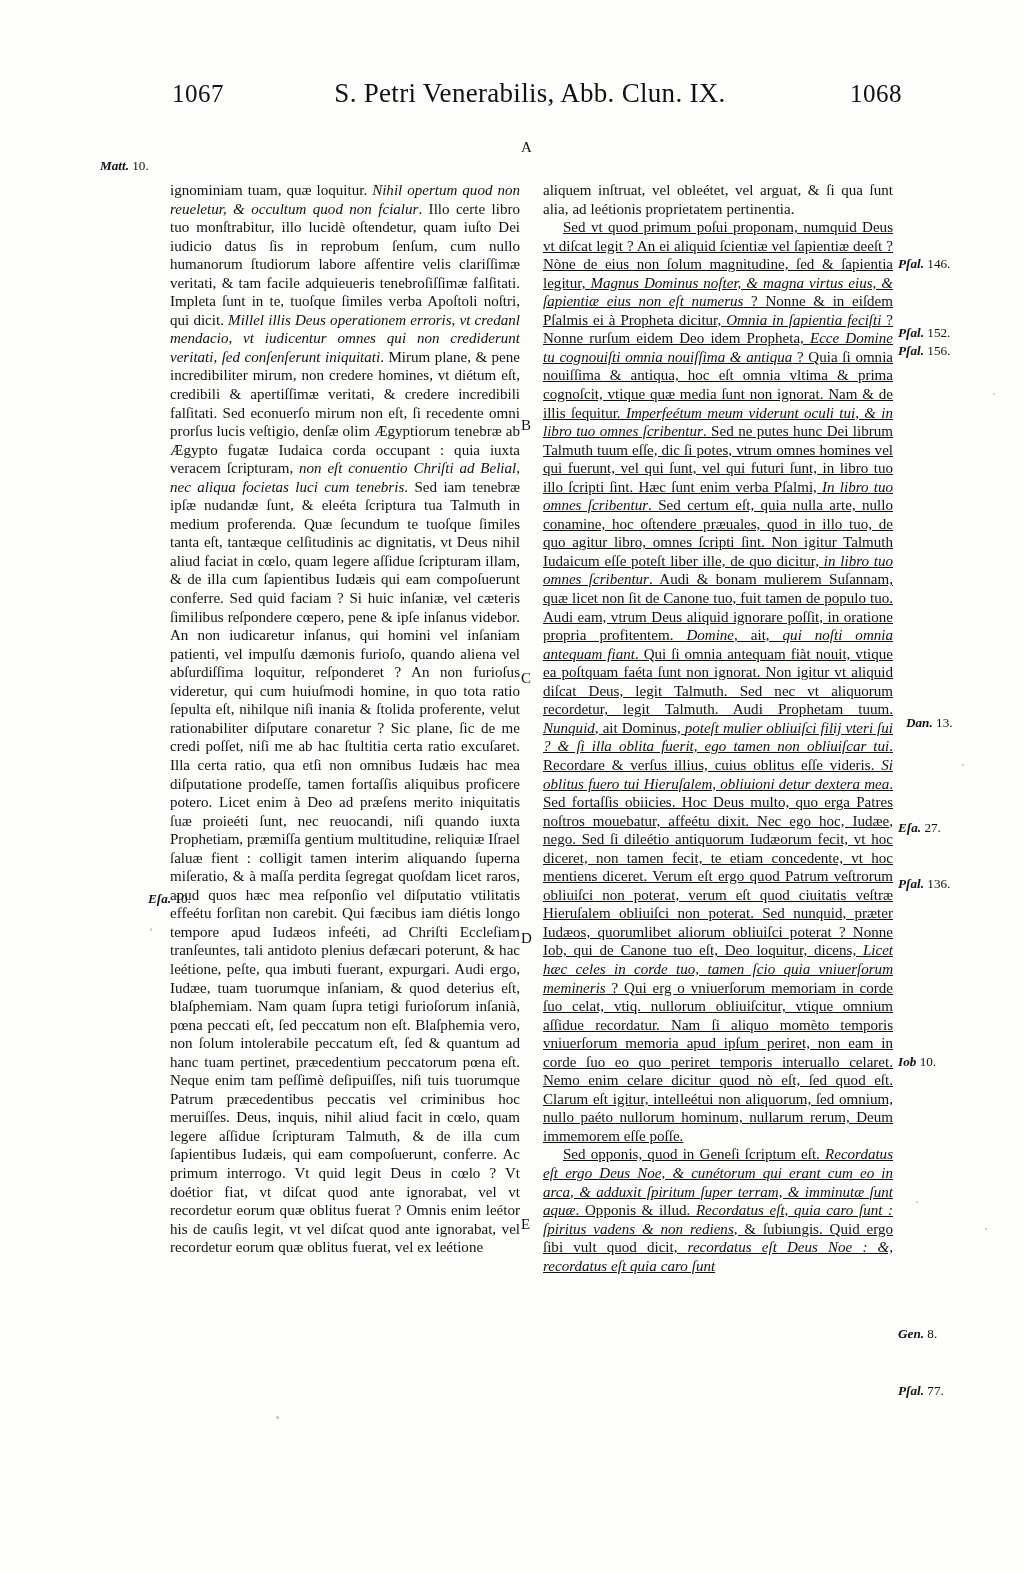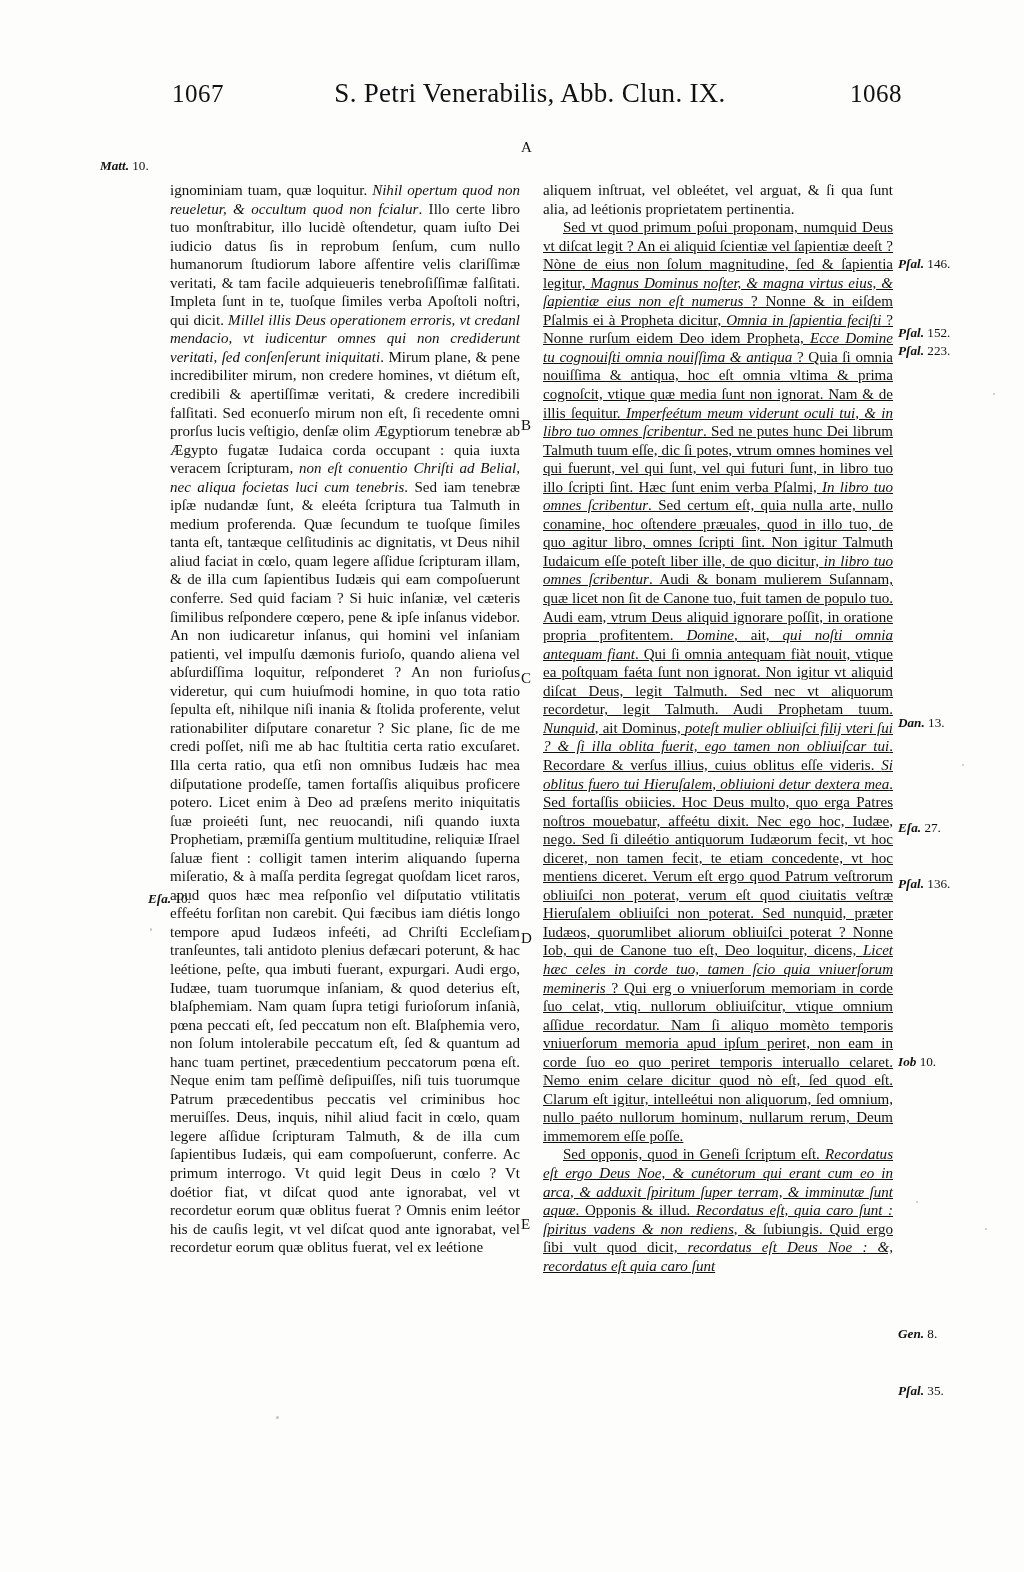--- a/index.html
+++ b/index.html
@@ -131,23 +131,23 @@
   <div class="marg marg-right" style="top:256px;">
     <span class="it">Pſal.</span>
     <span>146.</span>
   </div>
   <div class="marg marg-right" style="top:325px;">
     <span class="it">Pſal.</span>
     <span>152.</span>
   </div>
   <div class="marg marg-right" style="top:343px;">
     <span class="it">Pſal.</span>
-    <span>223.</span>
+    <span>156.</span>
   </div>
-  <div class="marg marg-right" style="top:715px;">
+  <div class="marg marg-right" style="top:715px;margin-left:8px;">
     <span class="it">Dan.</span>
     <span>13.</span>
   </div>
   <div class="marg marg-right" style="top:820px;">
     <span class="it">Eſa.</span>
     <span>27.</span>
   </div>
   <div class="marg marg-right" style="top:876px;">
     <span class="it">Pſal.</span>
     <span>136.</span>
@@ -155,21 +155,21 @@
   <div class="marg marg-right" style="top:1054px;">
     <span class="it">Iob</span>
     <span>10.</span>
   </div>
   <div class="marg marg-right" style="top:1326px;">
     <span class="it">Gen.</span>
     <span>8.</span>
   </div>
   <div class="marg marg-right" style="top:1383px;">
     <span class="it">Pſal.</span>
-    <span>35.</span>
+    <span>77.</span>
   </div>
 
   <div class="seclet" style="top:139px;">A</div>
   <div class="seclet" style="top:417px;">B</div>
   <div class="seclet" style="top:670px;">C</div>
   <div class="seclet" style="top:930px;">D</div>
   <div class="seclet" style="top:1216px;">E</div>
 
   <span class="speck" style="left:150px; top:928px; width:2px; height:3px;"></span>
   <span class="speck" style="left:276px; top:1416px; width:3px; height:3px;"></span>

